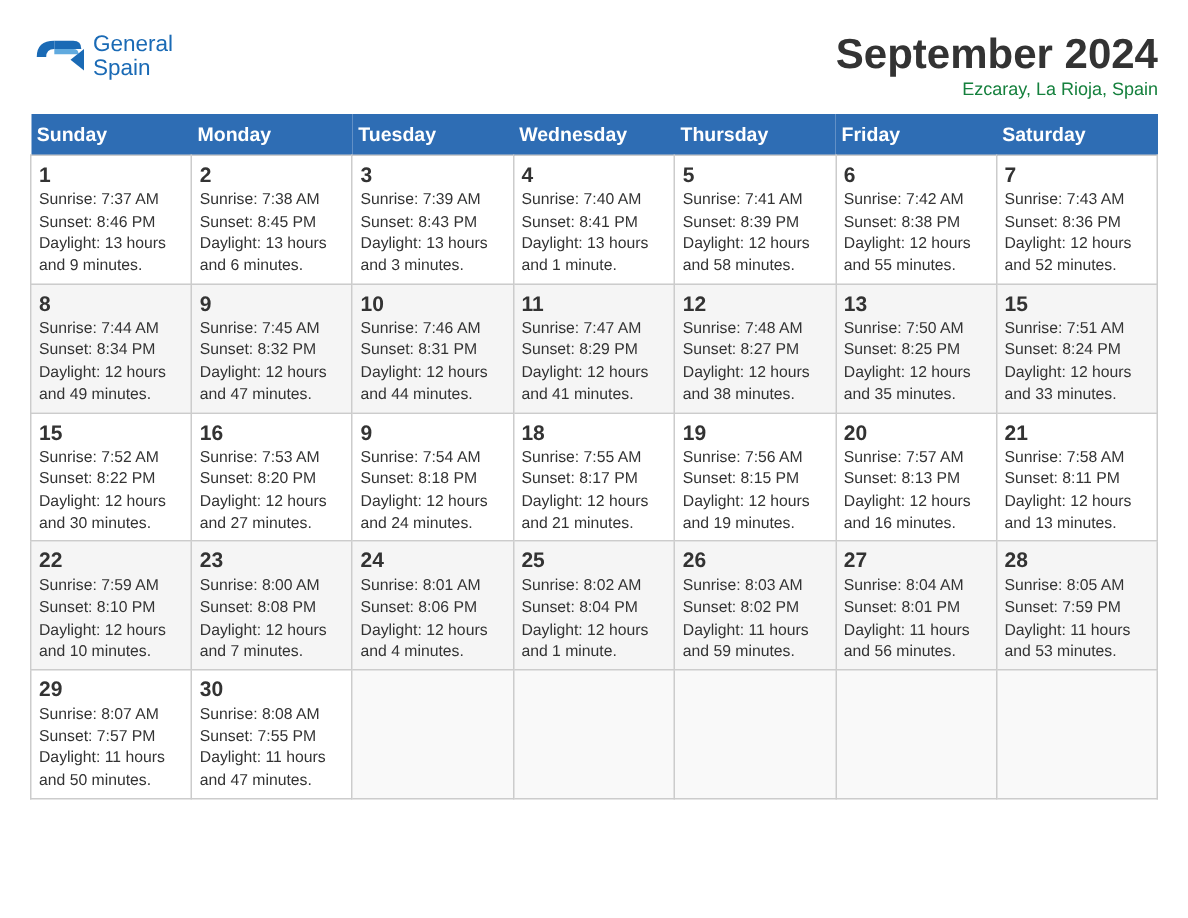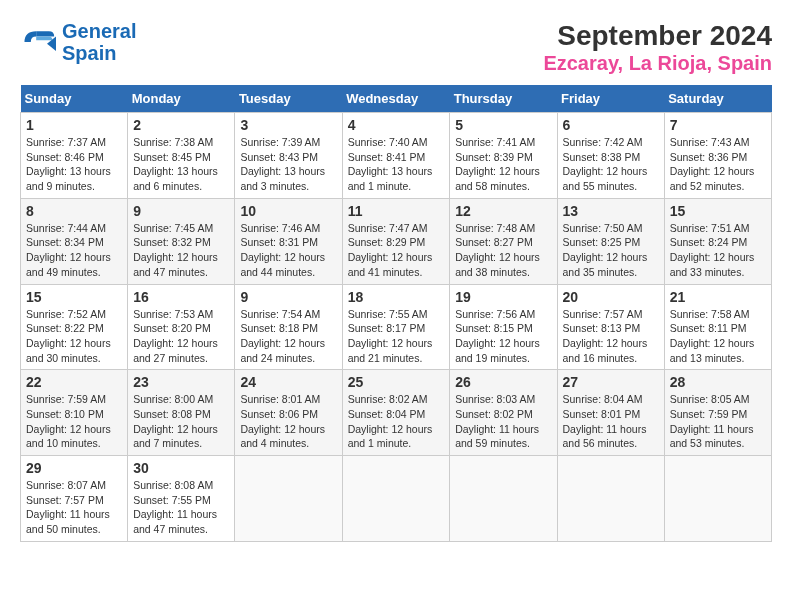--- a/index.html
+++ b/index.html
@@ -15,44 +15,43 @@
       justify-content: space-between;
       align-items: flex-start;
       margin-bottom: 10px;
     }
     .logo {
       display: flex;
       align-items: center;
       gap: 6px;
     }
     .logo-text {
-      font-size: 20px;
-      font-weight: bold;
+      font-size: 15px;
+      font-weight: normal;
       color: #333;
       line-height: 1.1;
     }
     .logo-text span {
       color: #1a6ab5;
     }
     .logo-icon {
       width: 36px;
       height: 36px;
     }
     .title-area {
       text-align: right;
     }
     .month-title {
       font-size: 28px;
       font-weight: bold;
       color: #333;
     }
     .location {
-      font-size: 20px;
-      color: #ec4899;
-      font-weight: bold;
+      font-size: 12px;
+      color: #15803d;
     }
     table {
       width: 100%;
       border-collapse: collapse;
       font-size: 11px;
     }
     th {
       background-color: #2e6db4;
       color: #fff;
       padding: 6px 4px;

